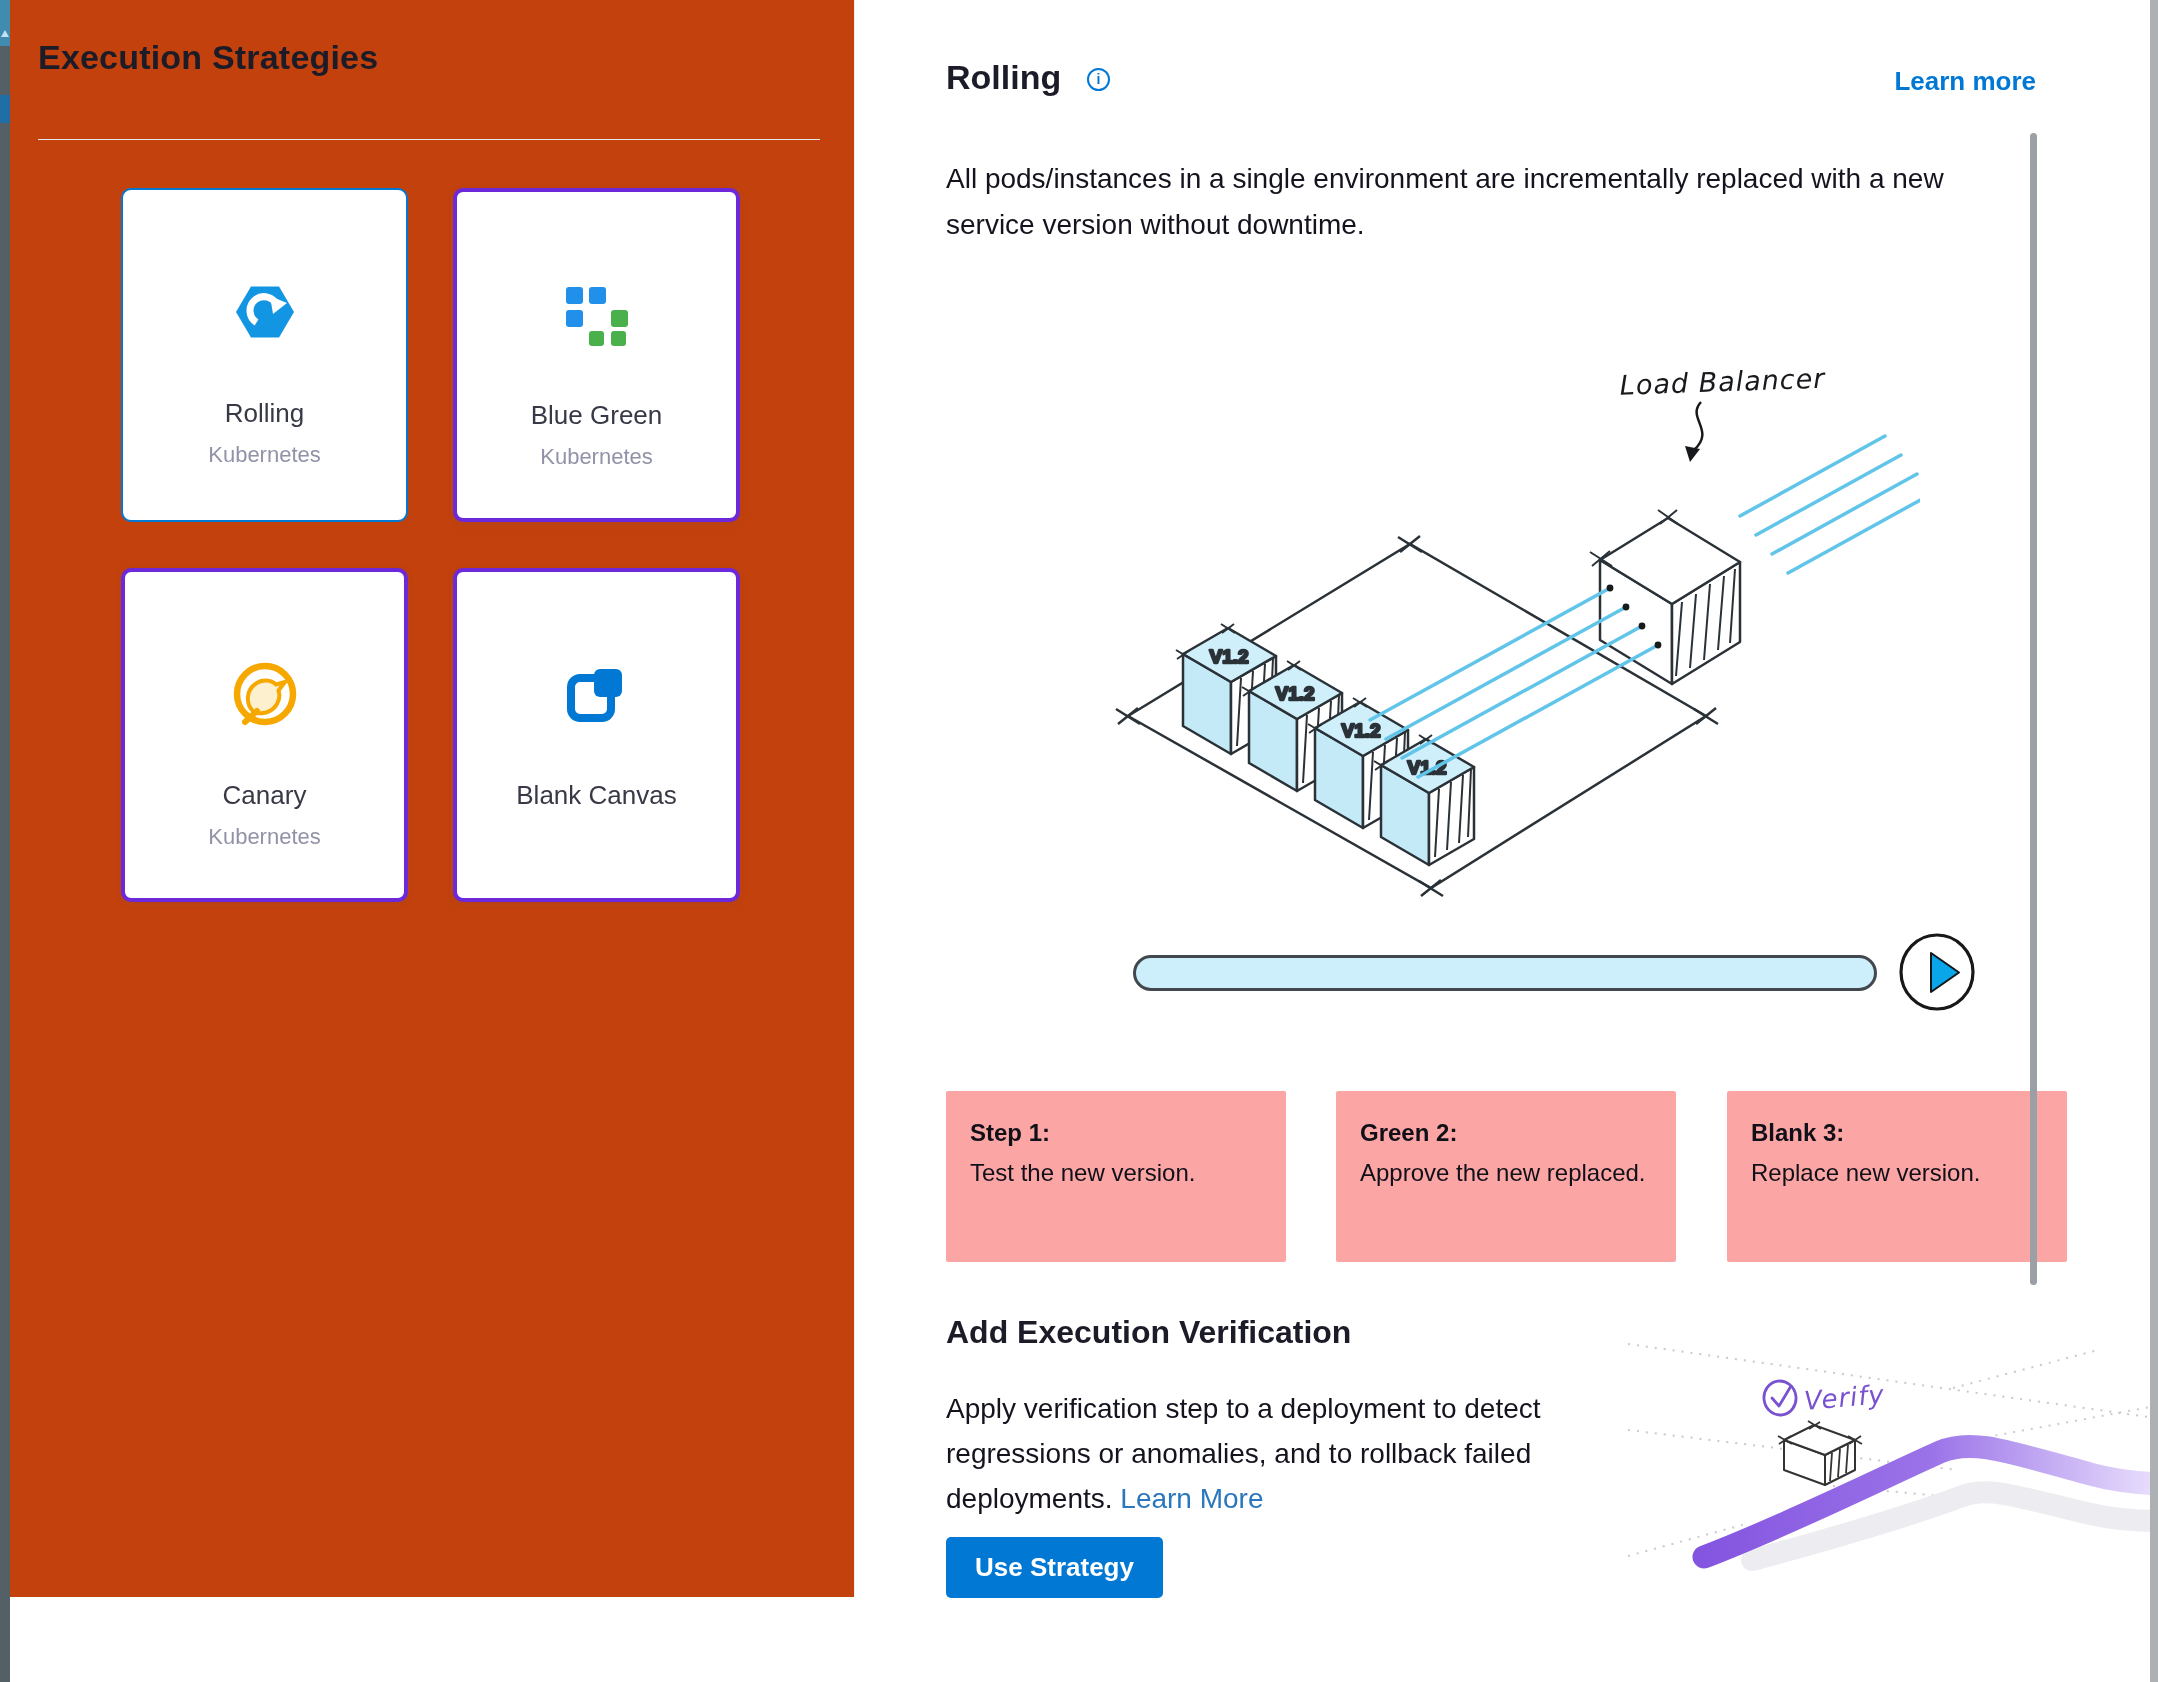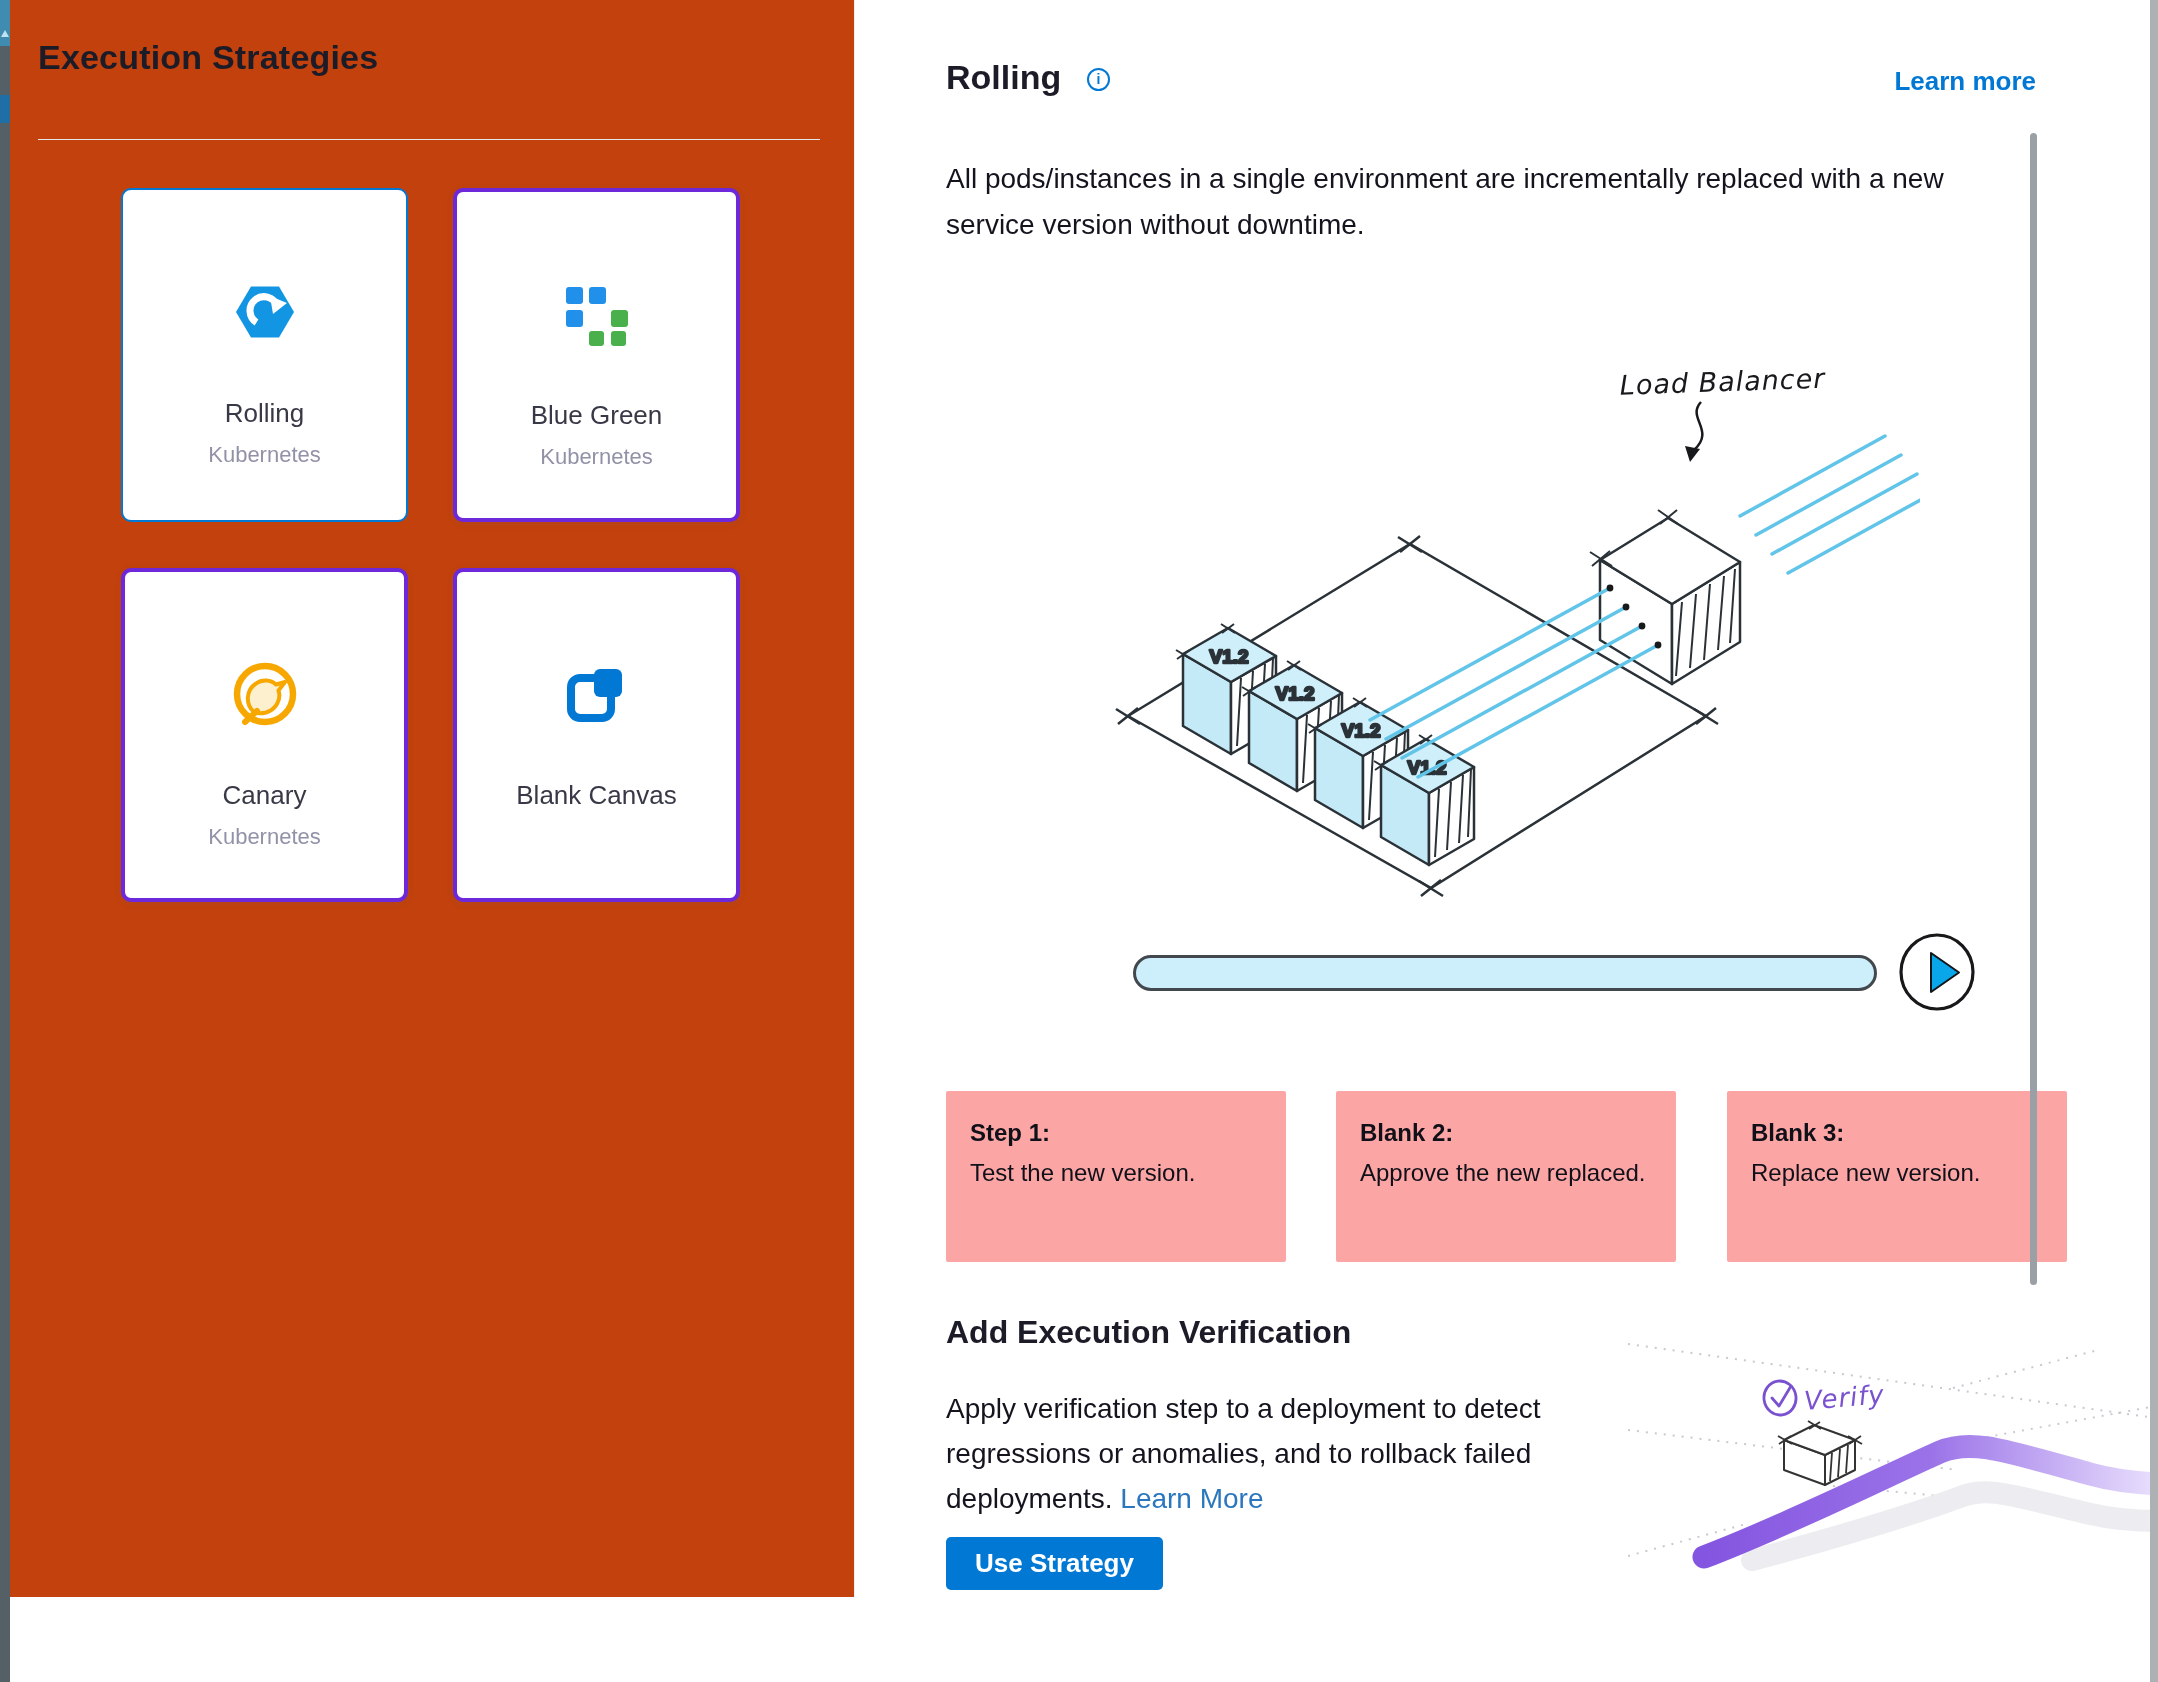--- a/index.html
+++ b/index.html
@@ -45,21 +45,21 @@
   .play-button { position:absolute; left:1043px; top:933px; width:78px; height:78px; cursor:pointer; }
 
   .step-card { position:absolute; top:1091px; width:340px; height:171px; background:#fca5a5; border-radius:2px; padding:28px 24px; }
   .step-1 { left:91px; } .step-2 { left:481px; } .step-3 { left:872px; }
   .step-title { font-size:24px; font-weight:700; color:#101019; margin-bottom:12px; }
   .step-text { font-size:24px; color:#101019; }
 
   .cv-title { position:absolute; left:91px; top:1314px; font-size:32px; font-weight:700; color:#1c1c28; }
   .cv-desc { position:absolute; left:91px; top:1386px; width:615px; font-size:28px; line-height:45px; color:#14141f; }
   .cv-link { color:#2b77bd; cursor:pointer; text-decoration:none; }
-  .use-strategy-btn { position:absolute; left:91px; top:1537px; height:53px; padding:0 29px; background:#0278d5; color:#fff;
+  .use-strategy-btn { position:absolute; left:91px; top:1537px; height:61px; padding:0 29px; background:#0278d5; color:#fff;
                       font-size:26px; font-weight:700; border:none; border-radius:5px; cursor:pointer; font-family:"Liberation Sans", sans-serif; }
   .verify-illustration { position:absolute; left:773px; top:1318px; width:530px; height:292px; }
   .verify-text { font-family:"DejaVu Sans", sans-serif; font-style:italic; font-size:26px; letter-spacing:1px; fill:#7a52d0; }
 
   .inner-scrollbar { position:absolute; left:1175px; top:133px; width:7px; height:1152px; background:#9aa0a5; border-radius:4px; cursor:pointer; }
   .outer-scrollbar { position:absolute; left:2150px; top:0; width:8px; height:1682px; background:#aeb1b3; cursor:pointer; }
 </style>
 </head>
 <body>
 
@@ -203,21 +203,21 @@
   <svg class="play-button" viewBox="0 0 78 78">
     <ellipse cx="39" cy="39" rx="36" ry="37" fill="#fff" stroke="#16181a" stroke-width="3.2"></ellipse>
     <path d="M33,20 L61,39.5 L33,59 Z" fill="#09a7ea" stroke="#14171a" stroke-width="2" stroke-linejoin="round"></path>
   </svg>
 
   <div class="step-card step-1">
     <div class="step-title">Step 1:</div>
     <div class="step-text">Test the new version.</div>
   </div>
   <div class="step-card step-2">
-    <div class="step-title">Blank 2:</div>
+    <div class="step-title">Green 2:</div>
     <div class="step-text">Approve the new replaced.</div>
   </div>
   <div class="step-card step-3">
     <div class="step-title">Blank 3:</div>
     <div class="step-text">Replace new version.</div>
   </div>
 
   <div class="cv-title">Add Execution Verification</div>
   <div class="cv-desc">
     <span>Apply verification step to a deployment to detect regressions or anomalies, and to rollback failed deployments.</span>

